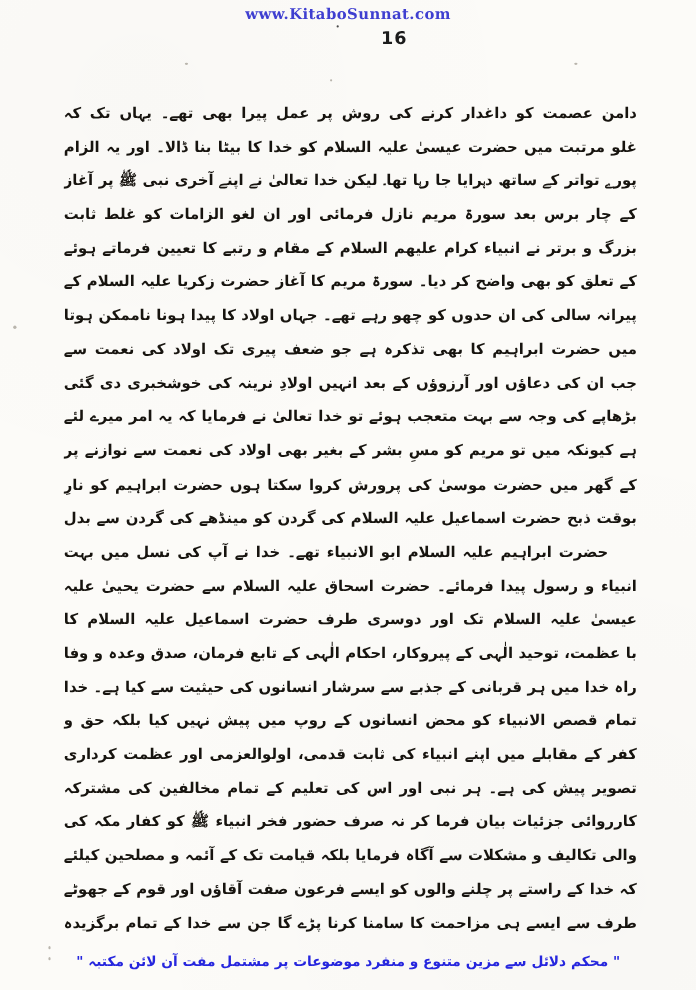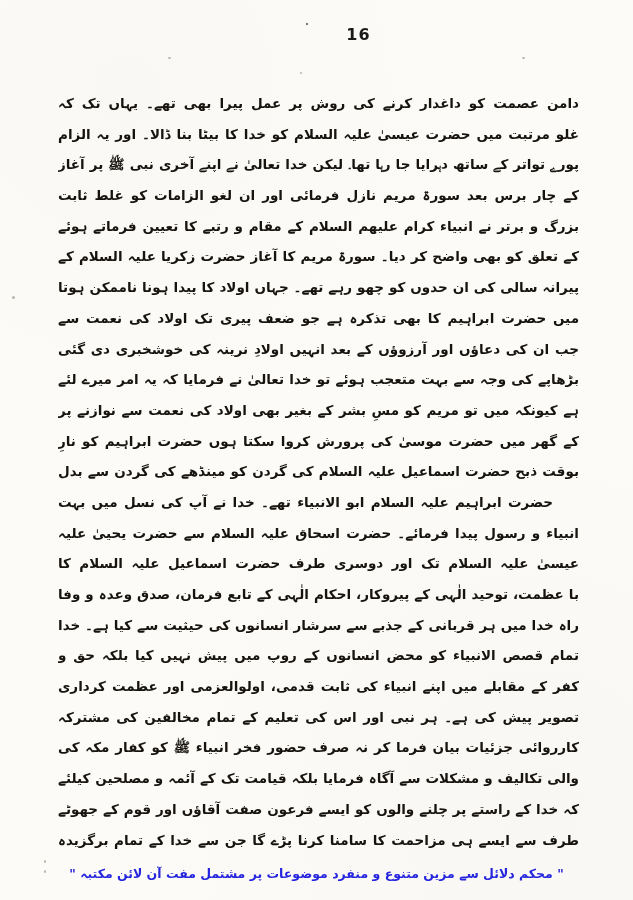--- a/index.html
+++ b/index.html
@@ -86,20 +86,21 @@
     border-radius: 50%;
     background: #b9b5ad;
   }
   .speck.dark { background: #4a4a4a; }
 </style>
 </head>
 <body>
 
 <div class="page">
 
+  <div class="site-url">www.KitaboSunnat.com</div>
 
   <div class="page-number">16</div>
 
   <div class="text-block" id="text-block">
       <div class="urdu-line" dir="rtl">دامن عصمت کو داغدار کرنے کی روش پر عمل پیرا بھی تھے۔ یہاں تک کہ عیسائیوں نے</div>
       <div class="urdu-line" dir="rtl">غلو مرتبت میں حضرت عیسیٰ علیہ السلام کو خدا کا بیٹا بنا ڈالا۔ اور یہ الزام گذشتہ چھ صدیوں سے</div>
       <div class="urdu-line" dir="rtl">پورے تواتر کے ساتھ دہرایا جا رہا تھا۔ لیکن خدا تعالیٰ نے اپنے آخری نبی ﷺ پر آغاز وحی</div>
       <div class="urdu-line" dir="rtl">کے چار برس بعد سورۃ مریم نازل فرمائی اور ان لغو الزامات کو غلط ثابت فرمایا۔ اور خدائے</div>
       <div class="urdu-line" dir="rtl">بزرگ و برتر نے انبیاء کرام علیھم السلام کے مقام و رتبے کا تعیین فرماتے ہوئے اپنے ساتھ ان</div>
       <div class="urdu-line" dir="rtl">کے تعلق کو بھی واضح کر دیا۔ سورۃ مریم کا آغاز حضرت زکریا علیہ السلام کے ذکر سے کیا گیا ہے جو</div>

